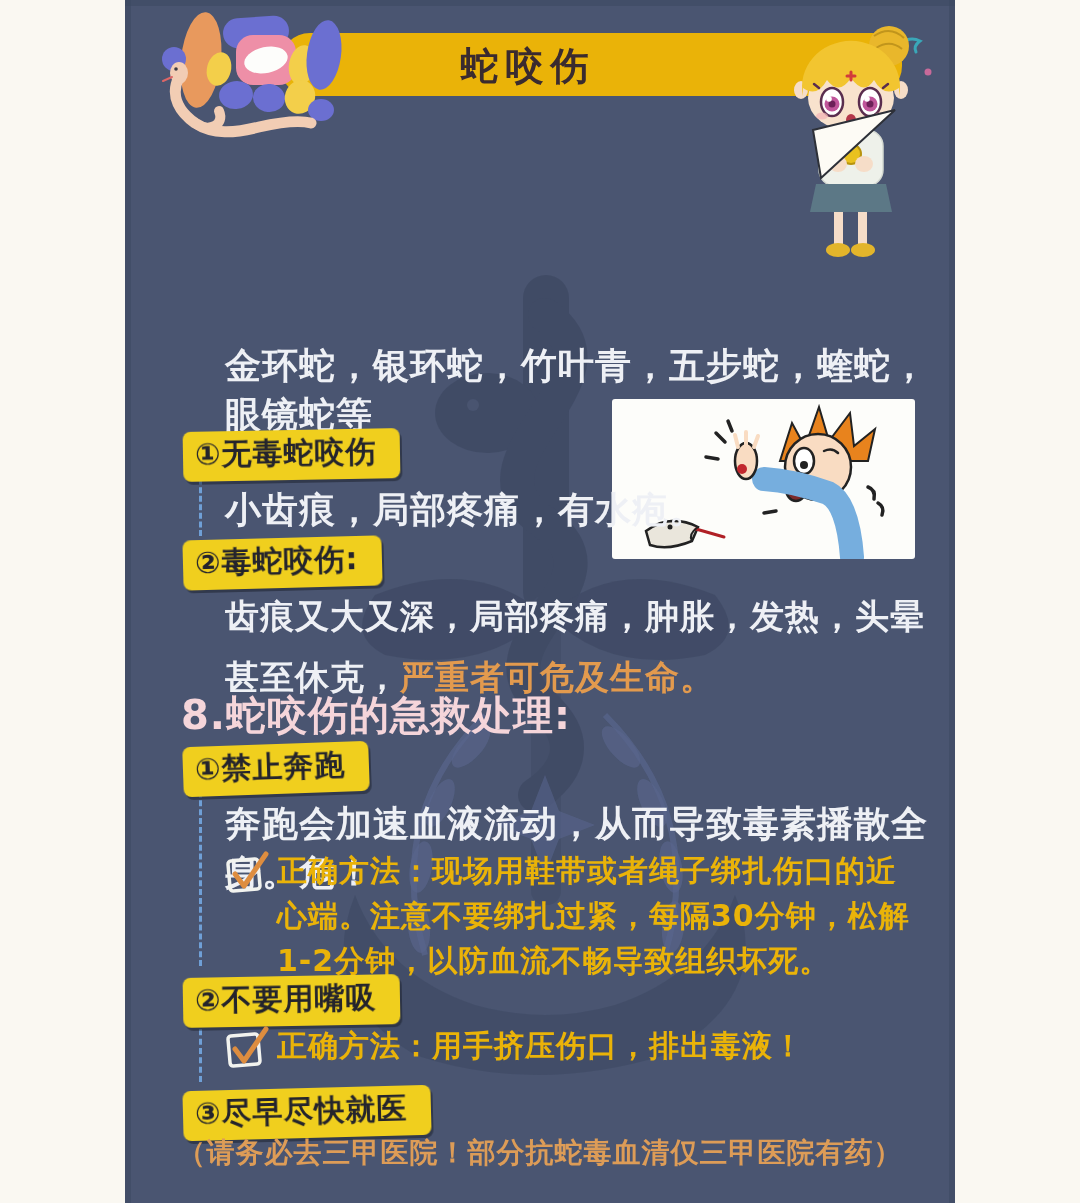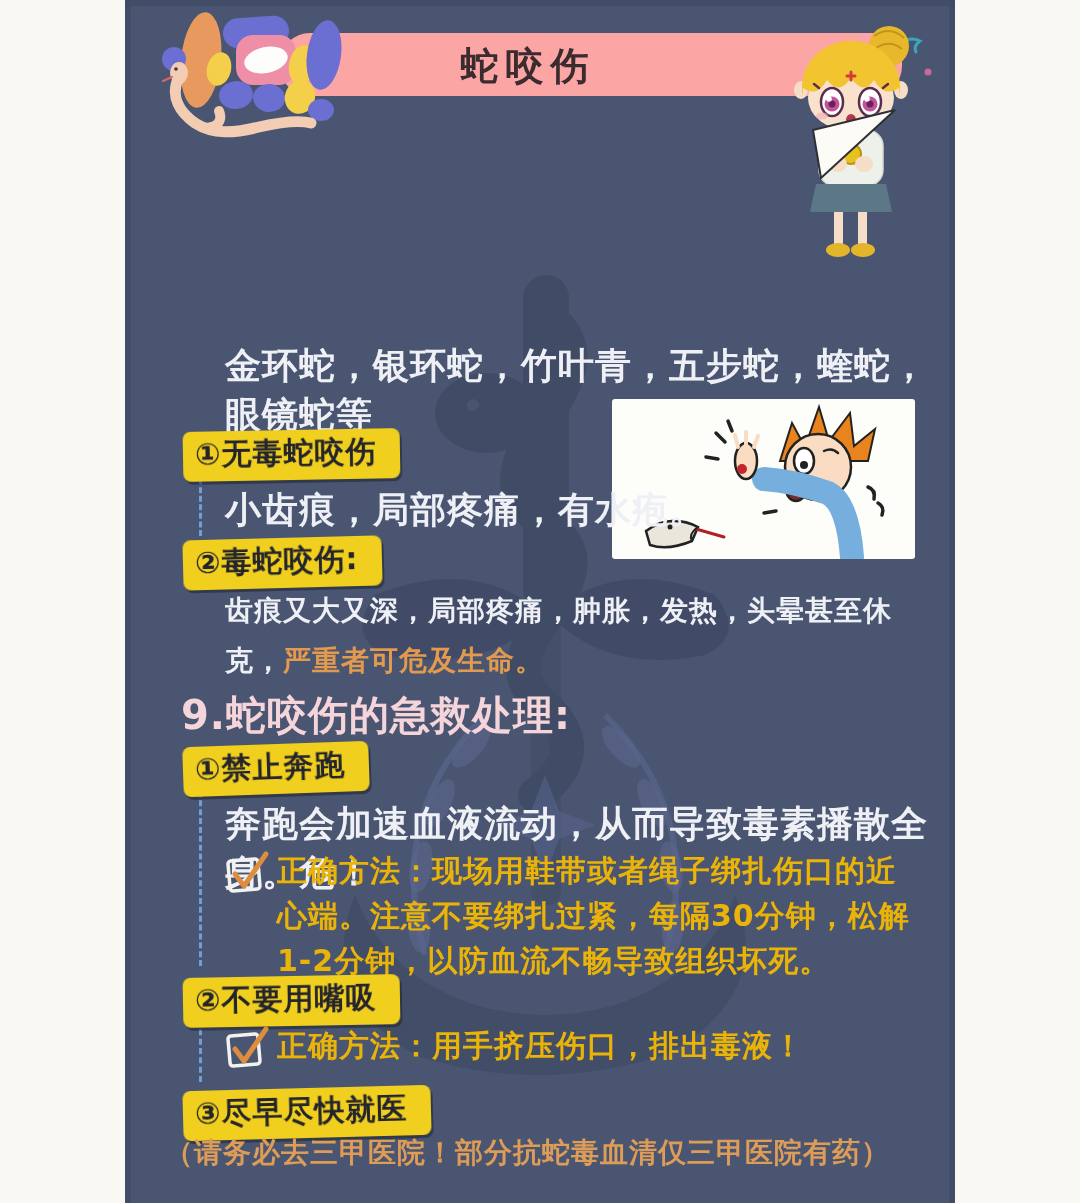--- a/index.html
+++ b/index.html
@@ -5,37 +5,37 @@
   html,body{margin:0;padding:0;}
   body{font-family:"DejaVu Sans","Liberation Sans",sans-serif;}
   .page{position:relative;width:1080px;height:1203px;background:#faf8f2;overflow:hidden;}
   .panel{position:absolute;left:125px;top:0;width:830px;height:1203px;background:#4a5571;overflow:hidden;}
   .edge{position:absolute;background:#3d4860;opacity:.55;z-index:3;}
   .edge.l{left:0;top:0;width:6px;height:100%;}
   .edge.r{right:0;top:0;width:6px;height:100%;}
   .edge.t{left:0;top:0;width:100%;height:6px;}
   .wm{position:absolute;left:110px;top:255px;z-index:0;pointer-events:none;}
   .art{position:absolute;left:14px;top:5px;z-index:2;}
-  .pill{position:absolute;left:155px;top:33px;width:622px;height:63px;background:#fca5a5;border-radius:30px;z-index:1;}
+  .pill{position:absolute;left:155px;top:33px;width:622px;height:63px;background:#eab308;border-radius:30px;z-index:1;}
   .pill .t{position:absolute;left:118px;top:8px;width:260px;text-align:center;font-size:38px;font-weight:bold;letter-spacing:7px;color:#3a2b2f;}
   .girl{position:absolute;left:663px;top:14px;z-index:1;}
   .bubble{position:absolute;left:45px;top:104px;width:650px;height:152px;background:#fdfbf5;border:2px solid #2d3038;border-radius:48% 44% 50% 46% / 70% 58% 48% 62%;z-index:2;box-sizing:border-box;padding:22px 36px 0 40px;}
   .bubble p{margin:0;font-size:28px;font-weight:bold;color:#33343b;line-height:1.46;text-indent:2em;}
   .tail{position:absolute;left:686px;top:108px;z-index:2;}
   .h{position:absolute;font-size:40px;font-weight:bold;color:#f5d5da;z-index:2;letter-spacing:1px;}
   .body-line{position:absolute;font-size:36px;font-weight:bold;color:#eef0f5;z-index:2;letter-spacing:1px;}
   .badge{position:absolute;background:#f0cf1e;color:#24242c;font-size:30px;font-weight:bold;padding:3px 24px 6px 12px;border-radius:8px;box-shadow:2px 3px 0 rgba(24,27,40,.5);z-index:2;letter-spacing:1px;}
-  .para{position:absolute;font-size:28px;font-weight:bold;color:#eef0f5;z-index:2;line-height:1.78;letter-spacing:1px;}
+  .para{position:absolute;font-size:34px;font-weight:bold;color:#eef0f5;z-index:2;line-height:1.78;letter-spacing:1px;}
   .para .org{color:#e29a4e;}
   .imgcard{position:absolute;left:487px;top:399px;width:303px;height:160px;background:#fdfdfa;border-radius:3px;z-index:2;}
   .dash{position:absolute;width:0;border-left:3px dashed #6f9fd6;z-index:1;}
   .check{position:absolute;display:flex;gap:8px;z-index:2;}
   .check .cb{flex:0 0 44px;}
   .check .txt{font-size:30px;font-weight:bold;color:#eab308;line-height:1.5;letter-spacing:1px;}
-  .footer{position:absolute;left:40px;top:1134px;width:750px;text-align:left;font-size:28px;font-weight:bold;color:#dd9c57;letter-spacing:1px;z-index:2;}
+  .footer{position:absolute;left:40px;top:1134px;width:750px;text-align:center;font-size:28px;font-weight:bold;color:#dd9c57;letter-spacing:1px;z-index:2;}
 </style>
 </head>
 <body>
 
 <div class="page">
   <div class="panel">
     <div class="edge t"></div>
     <div class="edge l"></div>
     <div class="edge r"></div>
 
@@ -164,21 +164,21 @@
     </div>
 
     <div class="dash" style="left:74px;top:470px;height:66px;"></div>
     <div class="body-line" style="left:100px;top:486px;">小齿痕，局部疼痛，有水疱。</div>
 
     <div class="badge" style="left:58px;top:538px;transform:rotate(-1.5deg);">②毒蛇咬伤:</div>
     <div class="para" style="left:100px;top:586px;width:720px;">
       <span>齿痕又大又深，局部疼痛，肿胀，发热，头晕甚至休克，</span><span class="org">严重者可危及生命。</span>
     </div>
 
-    <div class="h" style="left:56px;top:688px;">9.蛇咬伤的急救处理:</div>
+    <div class="h" style="left:56px;top:688px;">8.蛇咬伤的急救处理:</div>
 
     <div class="badge" style="left:58px;top:744px;transform:rotate(-2deg);">①禁止奔跑</div>
     <div class="dash" style="left:74px;top:756px;height:210px;"></div>
     <div class="body-line" style="left:100px;top:800px;">奔跑会加速血液流动，从而导致毒素播散全身。危！</div>
 
     <div class="check" style="left:100px;top:848px;width:700px;">
       <svg class="cb" width="44" height="48" viewBox="0 0 44 48">
         <rect x="4" y="12" width="30" height="30" rx="3" fill="none" stroke="#f2f3ef" stroke-width="3.5" transform="rotate(-5 19 27)"></rect>
         <path d="M10 26 L19 38 L41 6" fill="none" stroke="#de8d3f" stroke-width="5" stroke-linecap="round" stroke-linejoin="round"></path>
       </svg>

